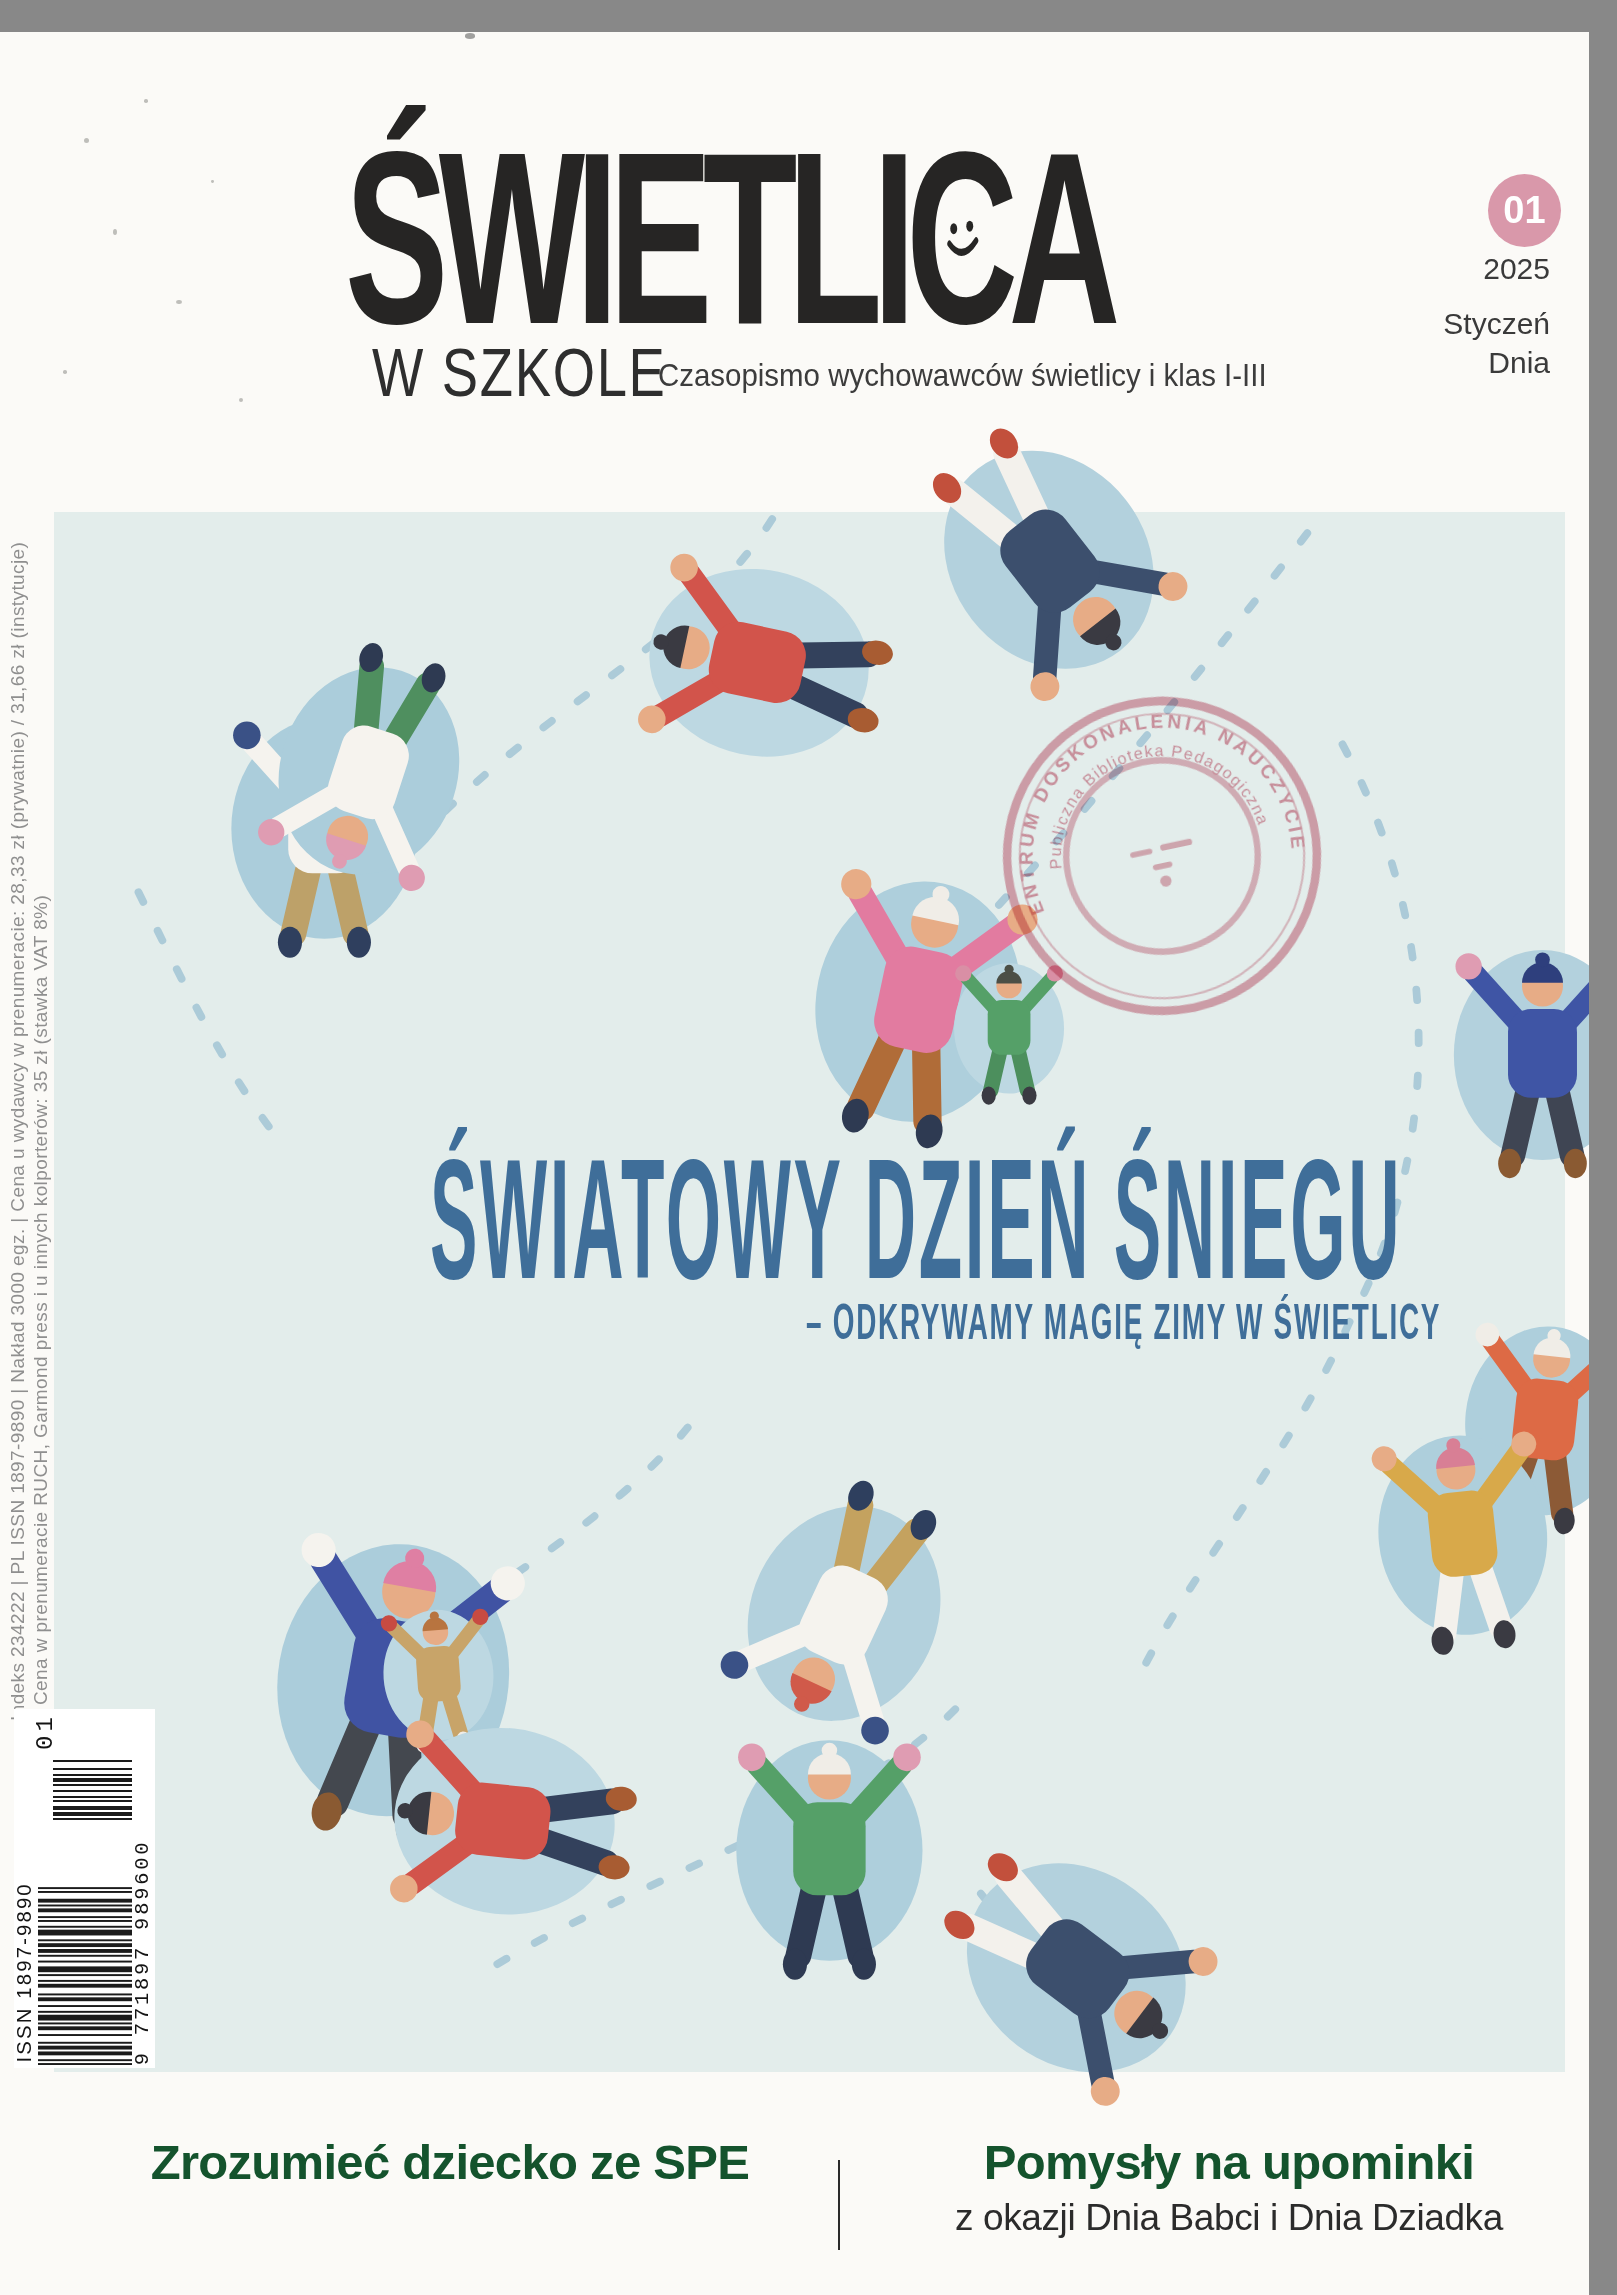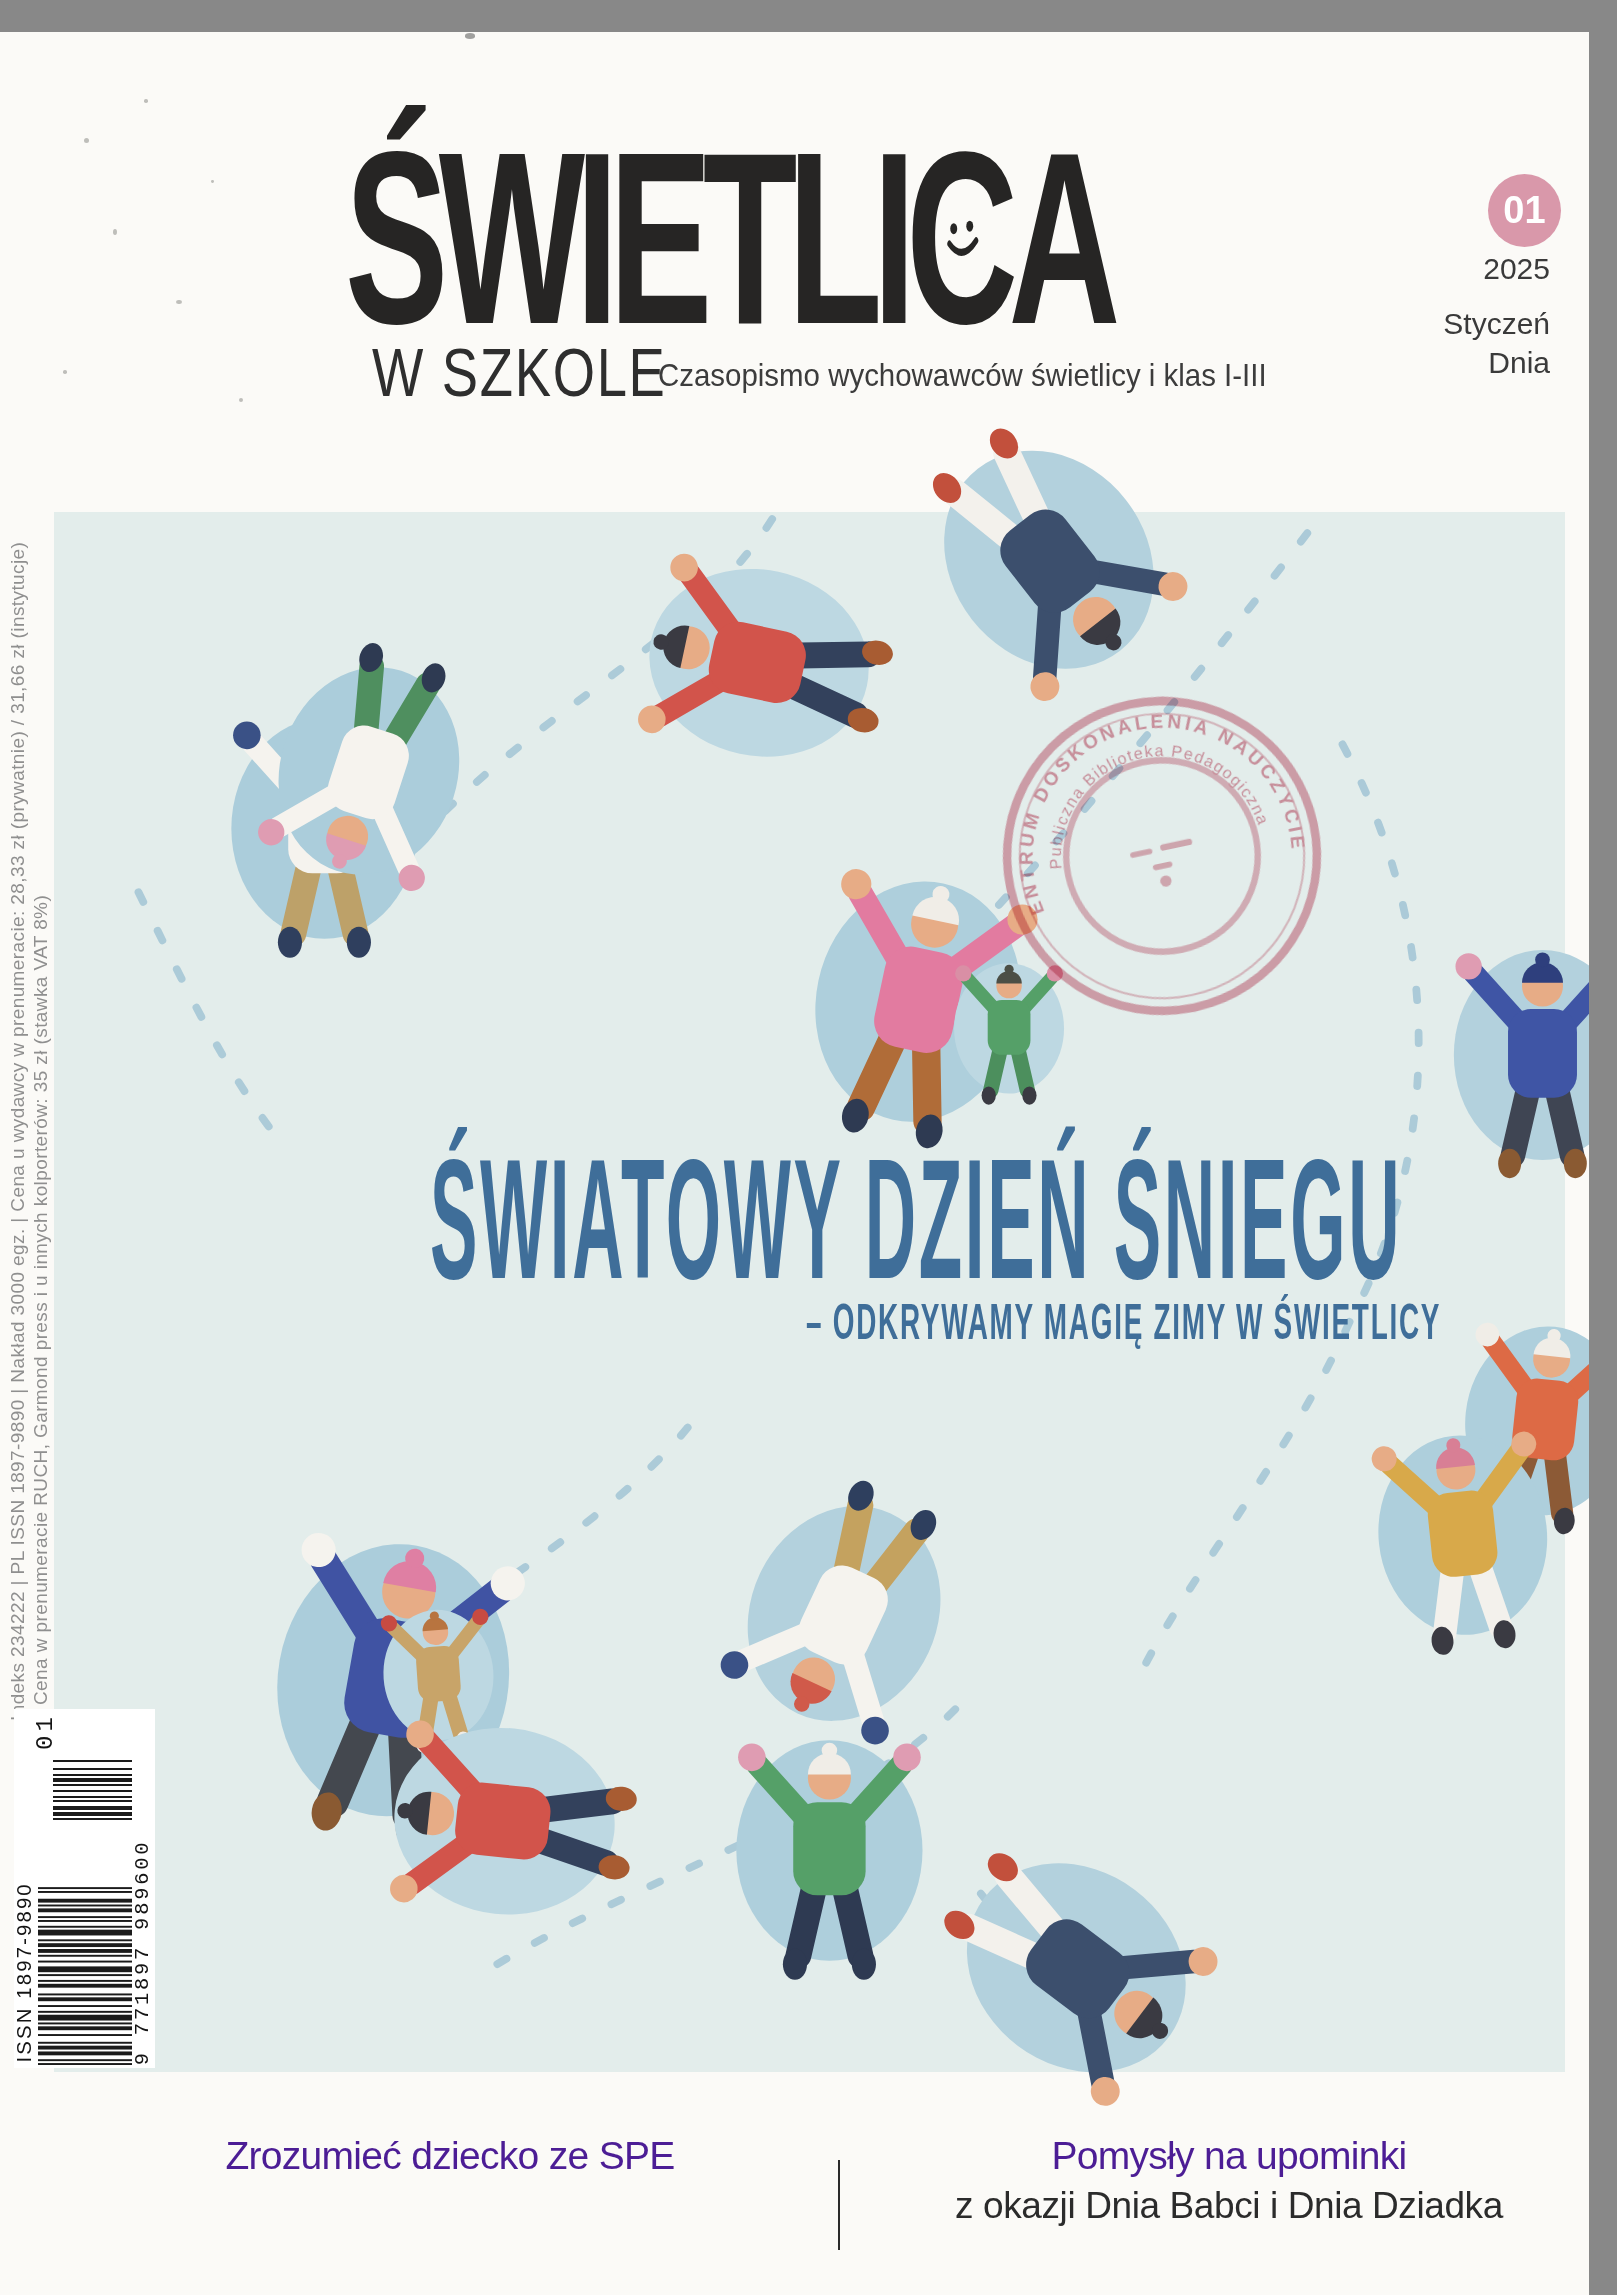--- a/index.html
+++ b/index.html
@@ -56,21 +56,21 @@
   .bc-digits{position:absolute;left:2.8px;top:117px;width:232px;font-size:20.4px;letter-spacing:2.8px;
              color:#141414;font-family:"Liberation Mono",monospace;white-space:nowrap;}
   .bc-addon{position:absolute;left:248px;top:39px;width:68px;height:79px;}
   .bc-addon-label{position:absolute;left:318px;top:18.3px;width:41px;font-size:24px;color:#141414;
                   font-family:"Liberation Mono",monospace;letter-spacing:4.2px;}
 
   
   .teaser{position:absolute;width:732px;text-align:center;}
   .teaser-left{left:84px;top:2102px;}
   .teaser-right{left:863px;top:2102px;}
-  .teaser-title{font-weight:normal;font-size:39px;color:#4c1d95;letter-spacing:-0.7px;}
+  .teaser-title{font-weight:bold;font-size:49px;color:#14532d;letter-spacing:-0.7px;}
   .teaser-sub{font-size:37px;color:#2b2b2b;margin-top:7px;letter-spacing:-0.4px;}
   .teaser-divider{position:absolute;left:838px;top:2128px;width:2.1px;height:90px;background:#2a2a2a;}
 
   
   .bottom-edge{position:absolute;left:331px;right:0;top:2289px;height:4.2px;background:#201e1c;opacity:.9;}
   .speck{position:absolute;border-radius:50%;background:#8d8d88;opacity:.55;}
 </style>
 </head>
 <body>
 

